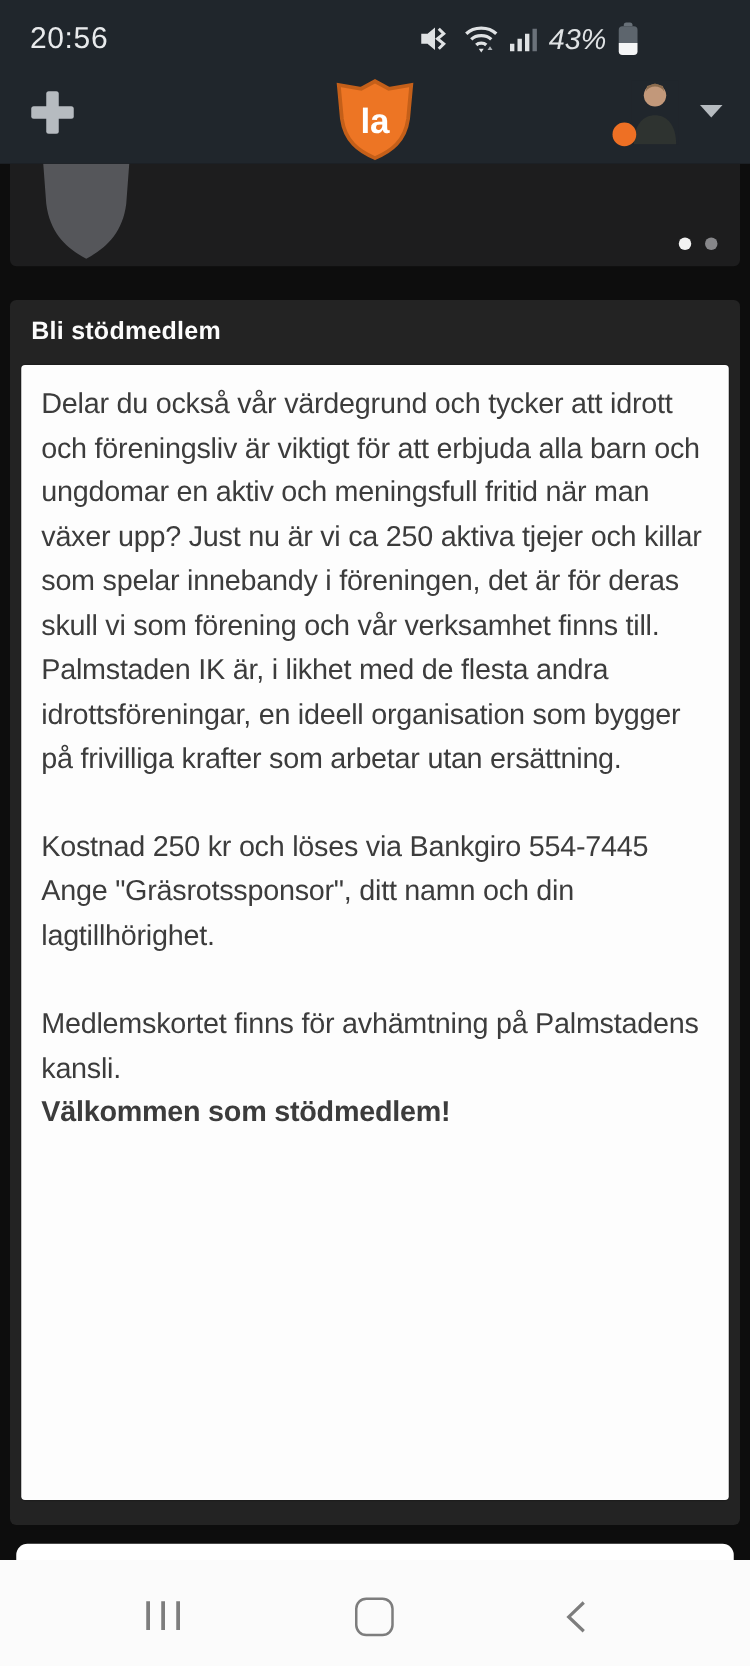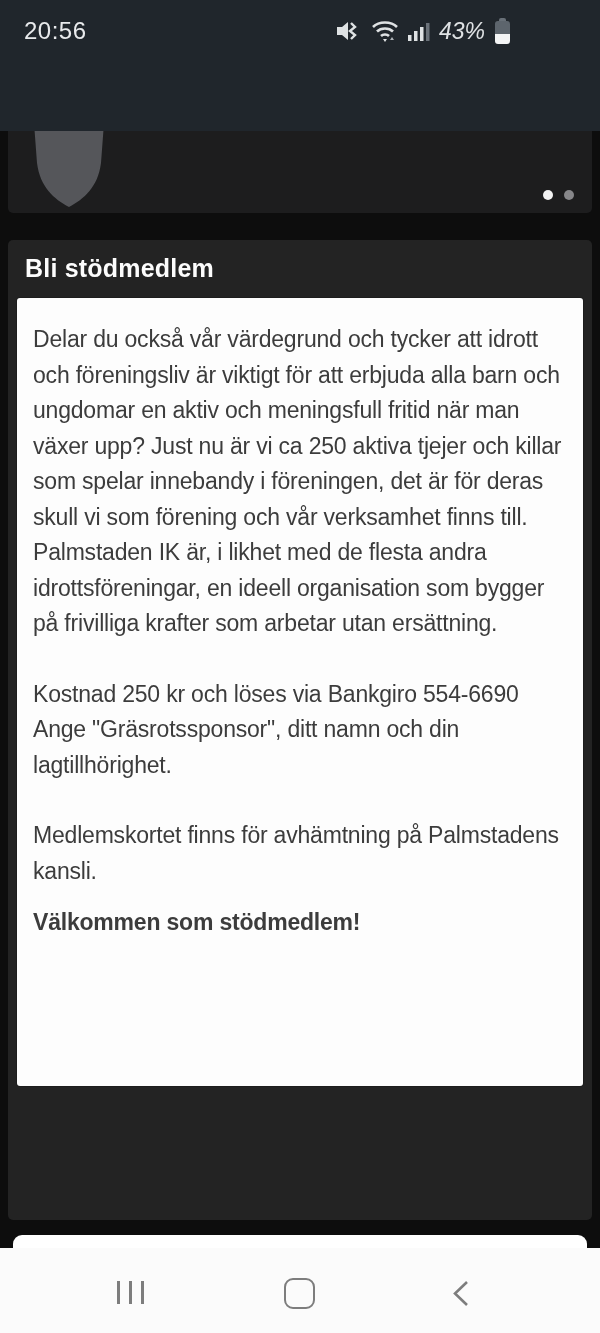--- a/index.html
+++ b/index.html
@@ -41,25 +41,25 @@
   .match-team { color:#ffffff; font-size:23px; font-weight:bold; letter-spacing:.2px; }
   .match-details { color:#9b9fa3; font-size:20px; margin-top:8px; letter-spacing:.2px; }
   .dots { position:absolute; right:18px; bottom:13px; display:flex; gap:11px; }
   .dot { width:10px; height:10px; border-radius:50%; }
   .dot.active { background:#f2f2f2; }
   .dot.inactive { background:#87878a; }
 
   
   .section-card { position:absolute; top:240px; left:8px; width:584px; height:980px;
     background:#232323; border-radius:5px; padding:14px 0 0 0; }
-  .section-title { color:#fcfcfc; font-size:25px; font-weight:bold; margin:0 0 15px 17px; letter-spacing:.2px; }
-  .white-card { margin:0 auto; width:566px; height:788px; background:#fdfdfd; border-radius:3px;
-    padding:24px 16px; overflow:hidden; box-shadow:0 0 0 1px rgba(0,0,0,.15); }
+  .section-title { color:#fcfcfc; font-size:20px; font-weight:bold; margin:0 0 15px 17px; letter-spacing:.2px; }
+  .white-card { margin:0 auto; width:566px; height:908px; background:#fdfdfd; border-radius:3px;
+    padding:13px 16px; overflow:hidden; box-shadow:0 0 0 1px rgba(0,0,0,.15); }
   .white-card p { color:#3c3c3c; font-size:23px; line-height:35.5px; letter-spacing:-0.2px; margin-bottom:35px; }
-  .white-card p.tight { margin-bottom:16px; }
+  .white-card p.tight { margin-bottom:0; }
   .white-card p.bold-line { margin-bottom:12px; font-weight:bold; }
 
   
   .next-card { position:absolute; top:1235px; left:13px; width:574px; height:70px;
     background:#ffffff; border-radius:9px 9px 0 0; z-index:3; }
   .navbar { position:absolute; top:1248px; left:0; width:600px; height:85px; background:#fbfbfb; z-index:6;
     display:flex; align-items:center; }
   .nav-recents { position:absolute; left:117px; top:33px; display:flex; gap:9px; }
   .nav-recents i { display:block; width:3px; height:23px; background:#7d7d7d; }
   .nav-home { position:absolute; left:284px; top:30px; width:31px; height:31px;
@@ -93,37 +93,54 @@
           <rect x="19" y="4" width="3.5" height="18" fill="#6b727a"></rect>
         </svg>
         <span class="battery-pct">43%</span>
         <span class="battery">
           <span class="cap"></span>
             <span class="body"></span>
         </span>
       </span>
     </div>
 
+    <div class="appbar">
+      <div class="plus-btn"></div>
+      <svg class="logo" viewBox="0 0 68 66">
+        <path d="M34 2 L45 8 L63 5 L60.5 32 C58 50 47 58 34 63.5 C21 58 10 50 7.5 32 L5 5 L23 8 Z" fill="#ed7524" stroke="#c45f19" stroke-width="3"></path>
+        <text x="34" y="43" text-anchor="middle" font-family="Liberation Sans, sans-serif" font-size="28" font-weight="bold" fill="#ffffff">la</text>
+      </svg>
+      <div class="avatar-wrap">
+        <svg class="avatar" viewBox="0 0 36 48">
+          <rect x="0" y="0" width="36" height="48" fill="#20262c"></rect>
+          <circle cx="18" cy="11" r="8.5" fill="#c2987a"></circle>
+          <path d="M11 8 a8.5 8.5 0 0 1 14 0 l-1 -4 -6 -2 -6 2 Z" fill="#8a6b4e"></path>
+          <path d="M2 48 C2 32 10 26 18 26 C26 26 34 32 34 48 Z" fill="#2e3330"></path>
+        </svg>
+        <span class="presence-dot"></span>
+        <span class="dd-chevron"></span>
+      </div>
+    </div>
   </div>
 
   <div class="match-card">
     <svg class="match-shield" viewBox="0 0 82 100">
       <path d="M41 2 L54 9 L76 6 L73 46 C70 70 56 82 41 90 C26 82 12 70 9 46 L6 6 L28 9 Z" fill="#55565a"></path>
     </svg>
     <div class="dots">
       <span class="dot active"></span>
       <span class="dot inactive"></span>
     </div>
   </div>
 
   <div class="section-card">
     <h2 class="section-title">Bli stödmedlem</h2>
     <div class="white-card">
       <p>Delar du också vår värdegrund och tycker att idrott och föreningsliv är viktigt för att erbjuda alla barn och ungdomar en aktiv och meningsfull fritid när man växer upp? Just nu är vi ca 250 aktiva tjejer och killar som spelar innebandy i föreningen, det är för deras skull vi som förening och vår verksamhet finns till. Palmstaden IK är, i likhet med de flesta andra idrottsföreningar, en ideell organisation som bygger på frivilliga krafter som arbetar utan ersättning.</p>
-      <p>Kostnad 250 kr och löses via Bankgiro 554-6690 Ange "Gräsrotssponsor", ditt namn och din lagtillhörighet.</p>
+      <p>Kostnad 250 kr och löses via Bankgiro 554-7445 Ange "Gräsrotssponsor", ditt namn och din lagtillhörighet.</p>
       <p class="tight">Medlemskortet finns för avhämtning på Palmstadens kansli.</p>
       <p class="bold-line">Välkommen som stödmedlem!</p>
     </div>
   </div>
 
   <div class="next-card"></div>
 
   <div class="navbar">
     <div class="nav-recents">
         <i></i>

